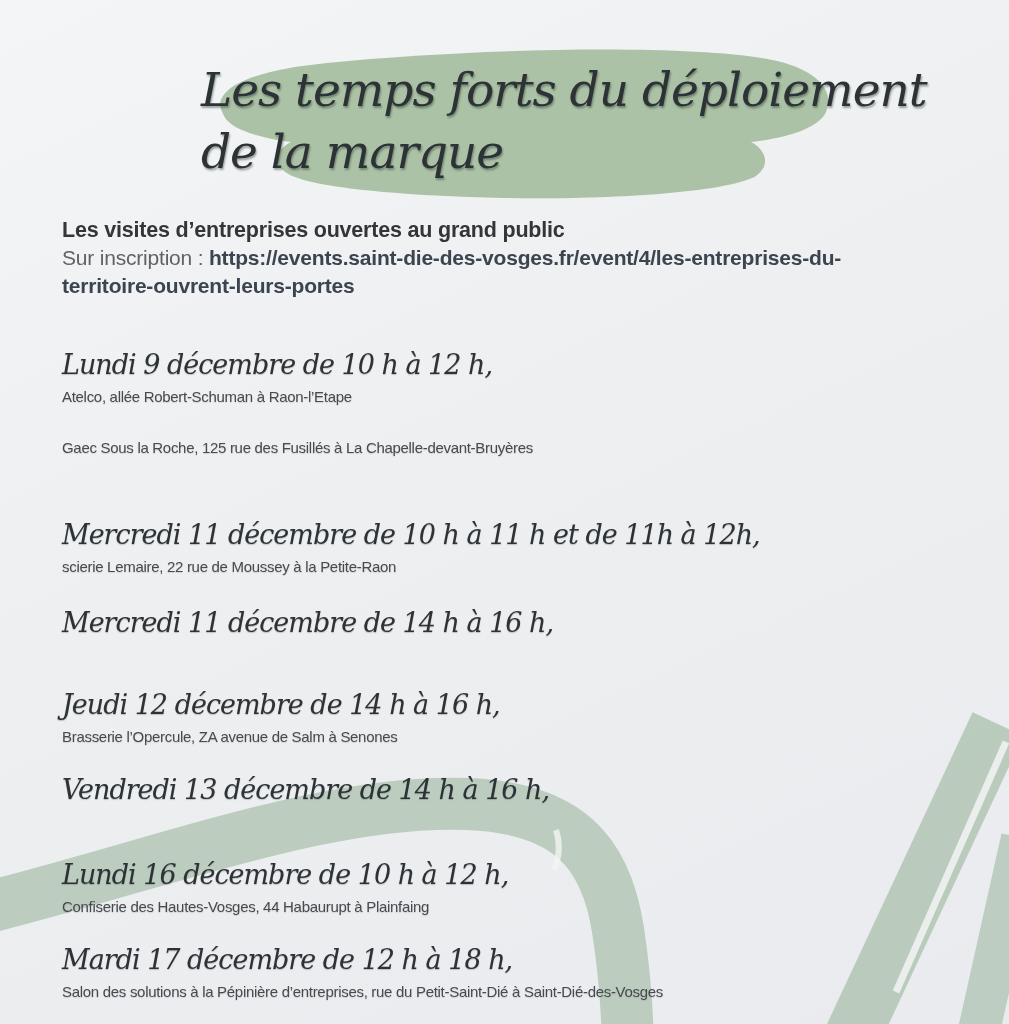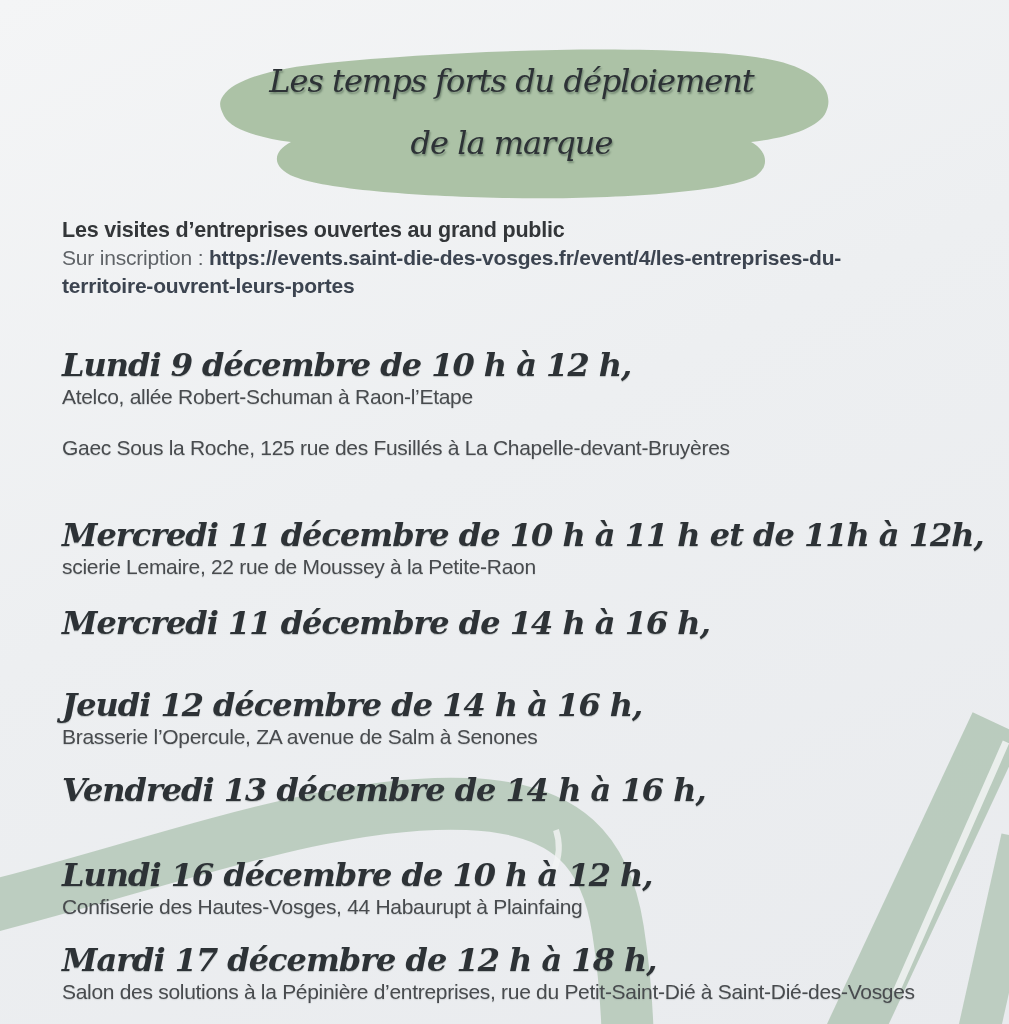--- a/index.html
+++ b/index.html
@@ -10,46 +10,46 @@
   .page{
     position:relative;width:1009px;height:1024px;
     background:linear-gradient(155deg,var(--paper_light) 0%,var(--paper) 45%,#e9ebee 100%);
   }
   
   .decor{position:absolute;left:0;top:0;width:1009px;height:1024px;z-index:0;}
   
   .title-block{position:absolute;left:185px;top:48px;width:645px;height:158px;z-index:1;}
   .title-highlight{position:absolute;left:0;top:0;width:645px;height:158px;}
   .title-text{
-    position:absolute;left:4px;width:645px;text-align:center;
+    position:absolute;left:16px;width:645px;text-align:left;
     font-family:"DejaVu Serif",serif;font-style:italic;font-weight:500;
-    font-size:32px;letter-spacing:-1px;color:var(--script_text);
+    font-size:47px;letter-spacing:-1px;color:var(--script_text);
     text-shadow:1px 2px 2px rgba(45,65,50,0.45);
     white-space:nowrap;
   }
   .title-line1{top:14px;}
   .title-line2{top:76px;}
   
   .intro{position:absolute;left:62px;top:216px;width:900px;z-index:1;line-height:28px;}
   .intro-heading{
     font-size:21.5px;font-weight:bold;color:var(--heading_text);letter-spacing:-0.2px;
   }
   .intro-line{font-size:21px;letter-spacing:-0.2px;}
   .muted{color:var(--muted_text);}
   .url{color:var(--url_text);font-weight:bold;}
   
   .event{position:absolute;left:62px;width:930px;z-index:1;}
   .event-date{
-    font-family:"DejaVu Serif",serif;font-style:italic;font-weight:700;
-    font-size:32px;letter-spacing:-1px;color:var(--script_text);
+    font-family:"DejaVu Serif",serif;font-style:italic;font-weight:400;
+    font-size:27px;letter-spacing:-1px;color:var(--script_text);
     line-height:34px;white-space:nowrap;
     text-shadow:0 1px 1px rgba(70,80,75,0.3);
   }
   .event-venue{
-    font-size:21px;color:var(--body_text);letter-spacing:-0.3px;
+    font-size:15px;color:var(--body_text);letter-spacing:-0.3px;
     line-height:26px;margin-top:2px;white-space:nowrap;
     text-shadow:0 1px 1px rgba(120,126,130,0.25);
   }
 </style>
 </head>
 <body>
 
 <div class="page">
 
   <svg class="decor" viewBox="0 0 1009 1024" xmlns="http://www.w3.org/2000/svg">

